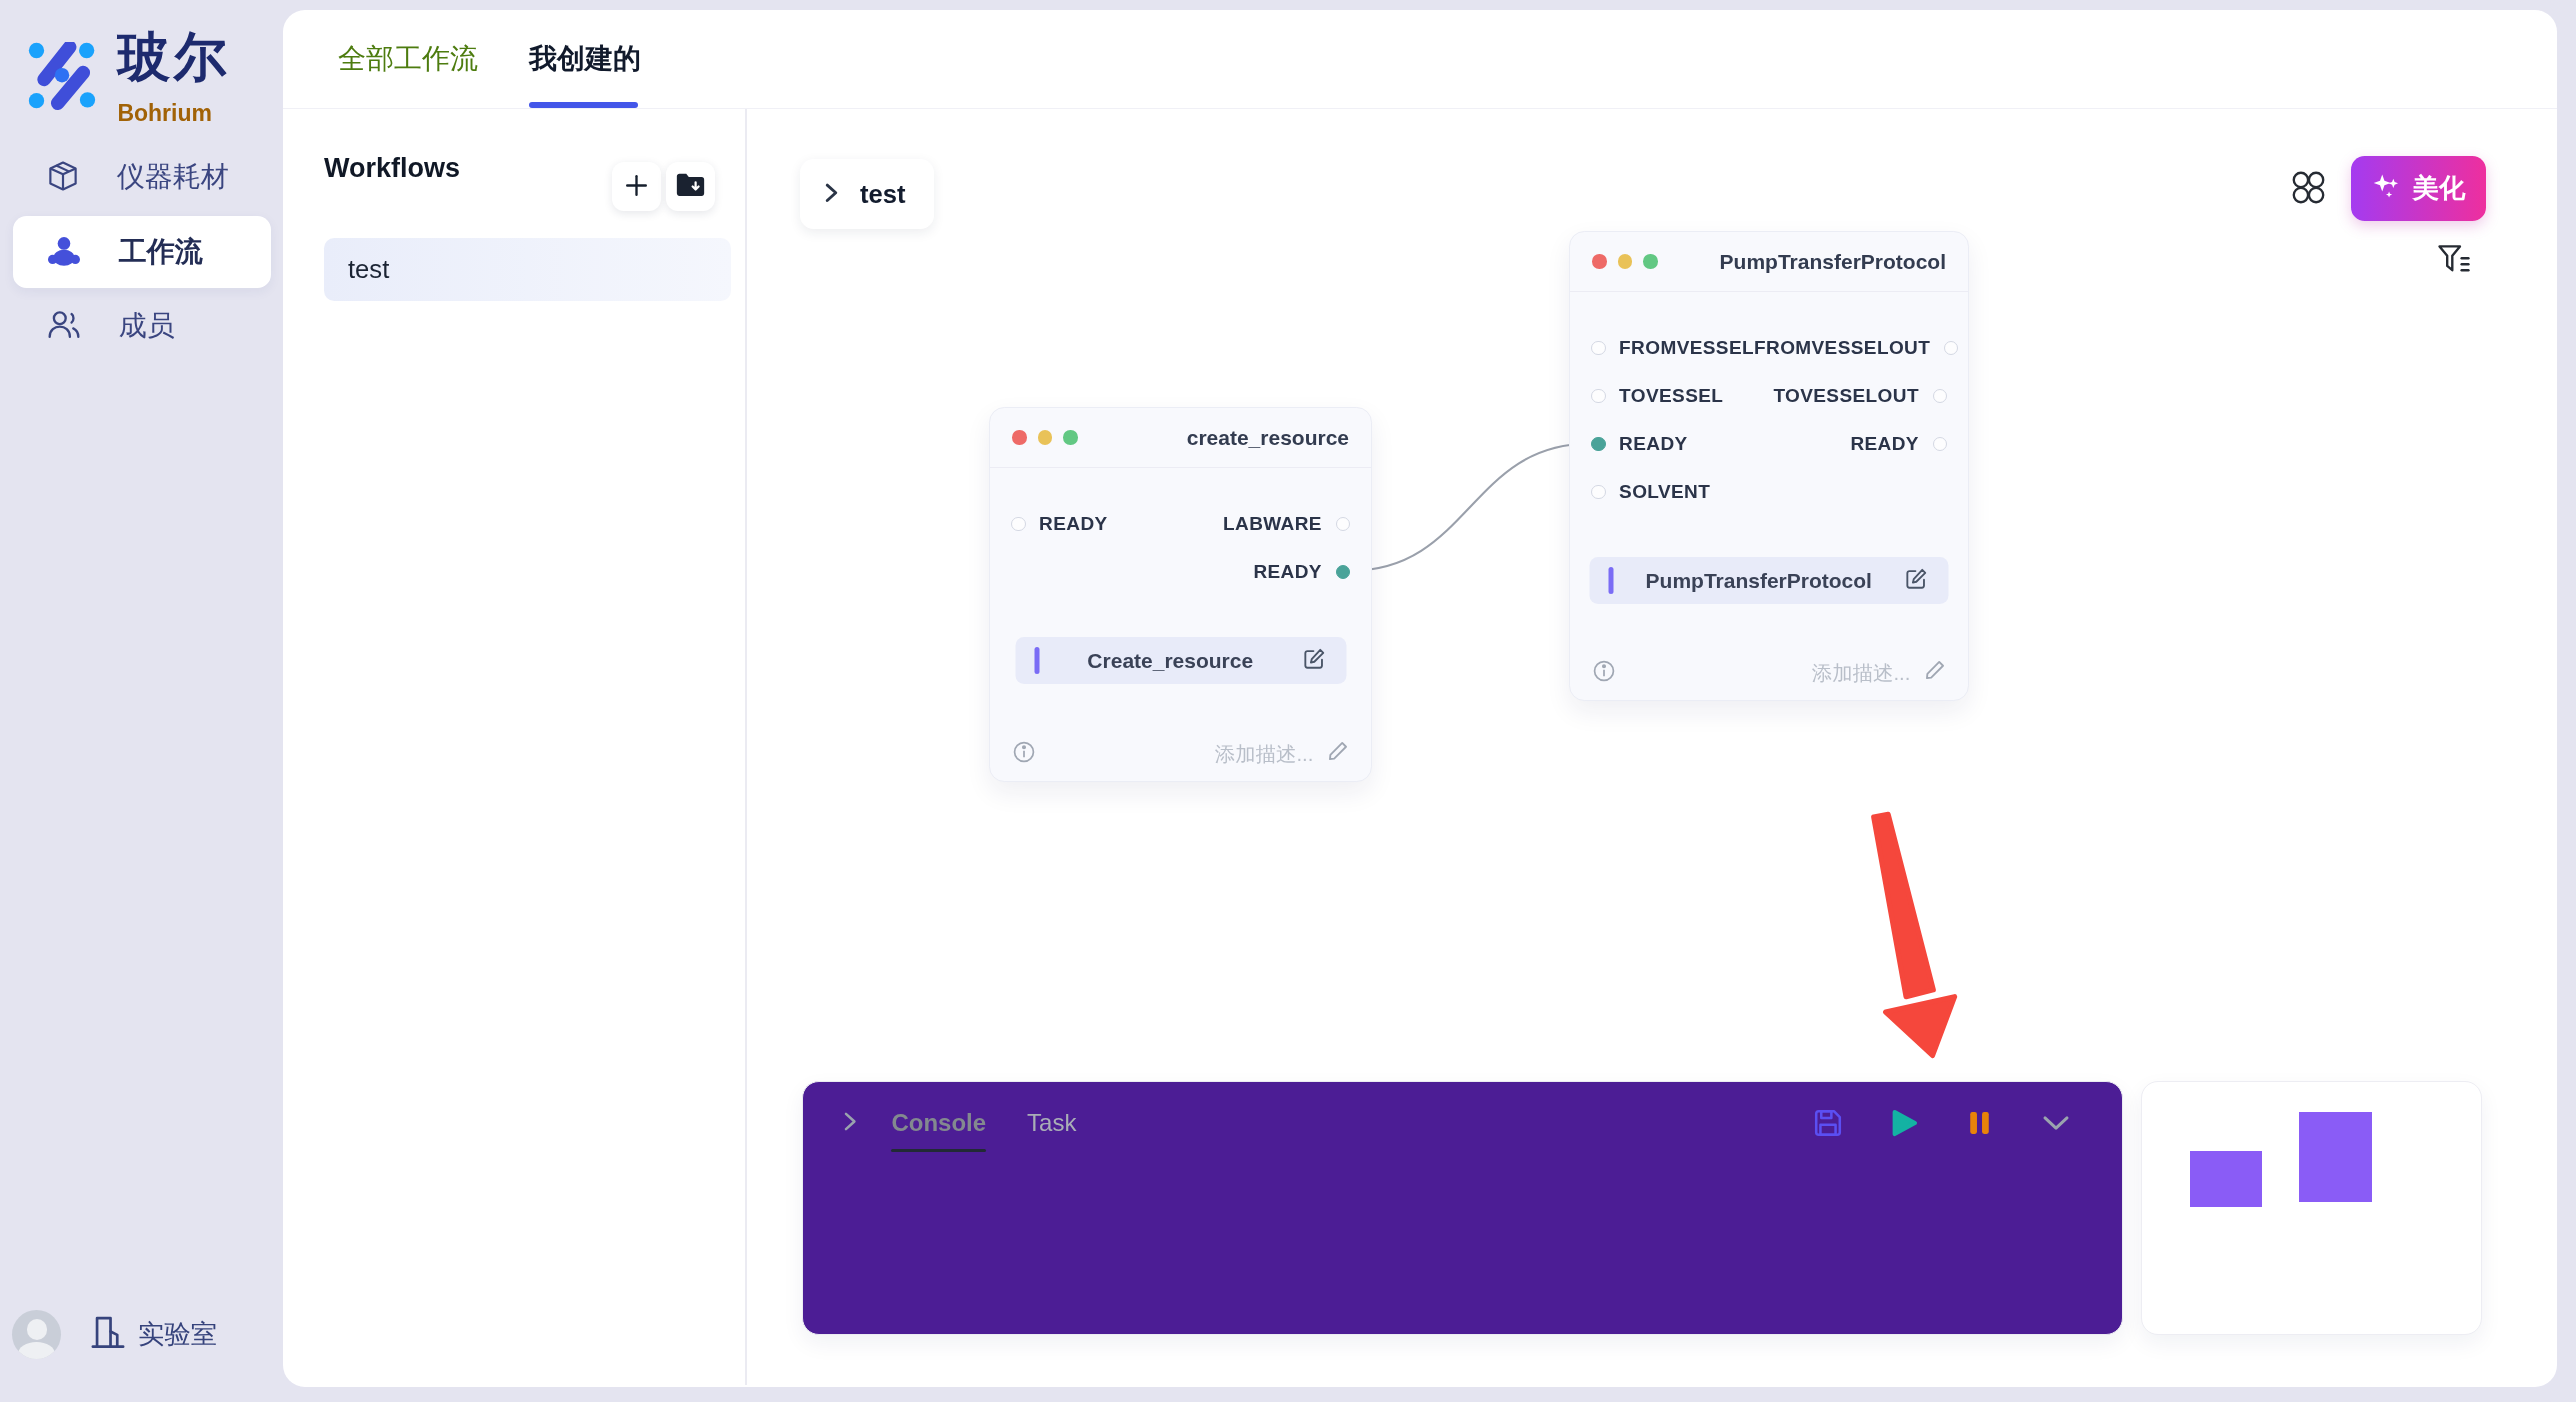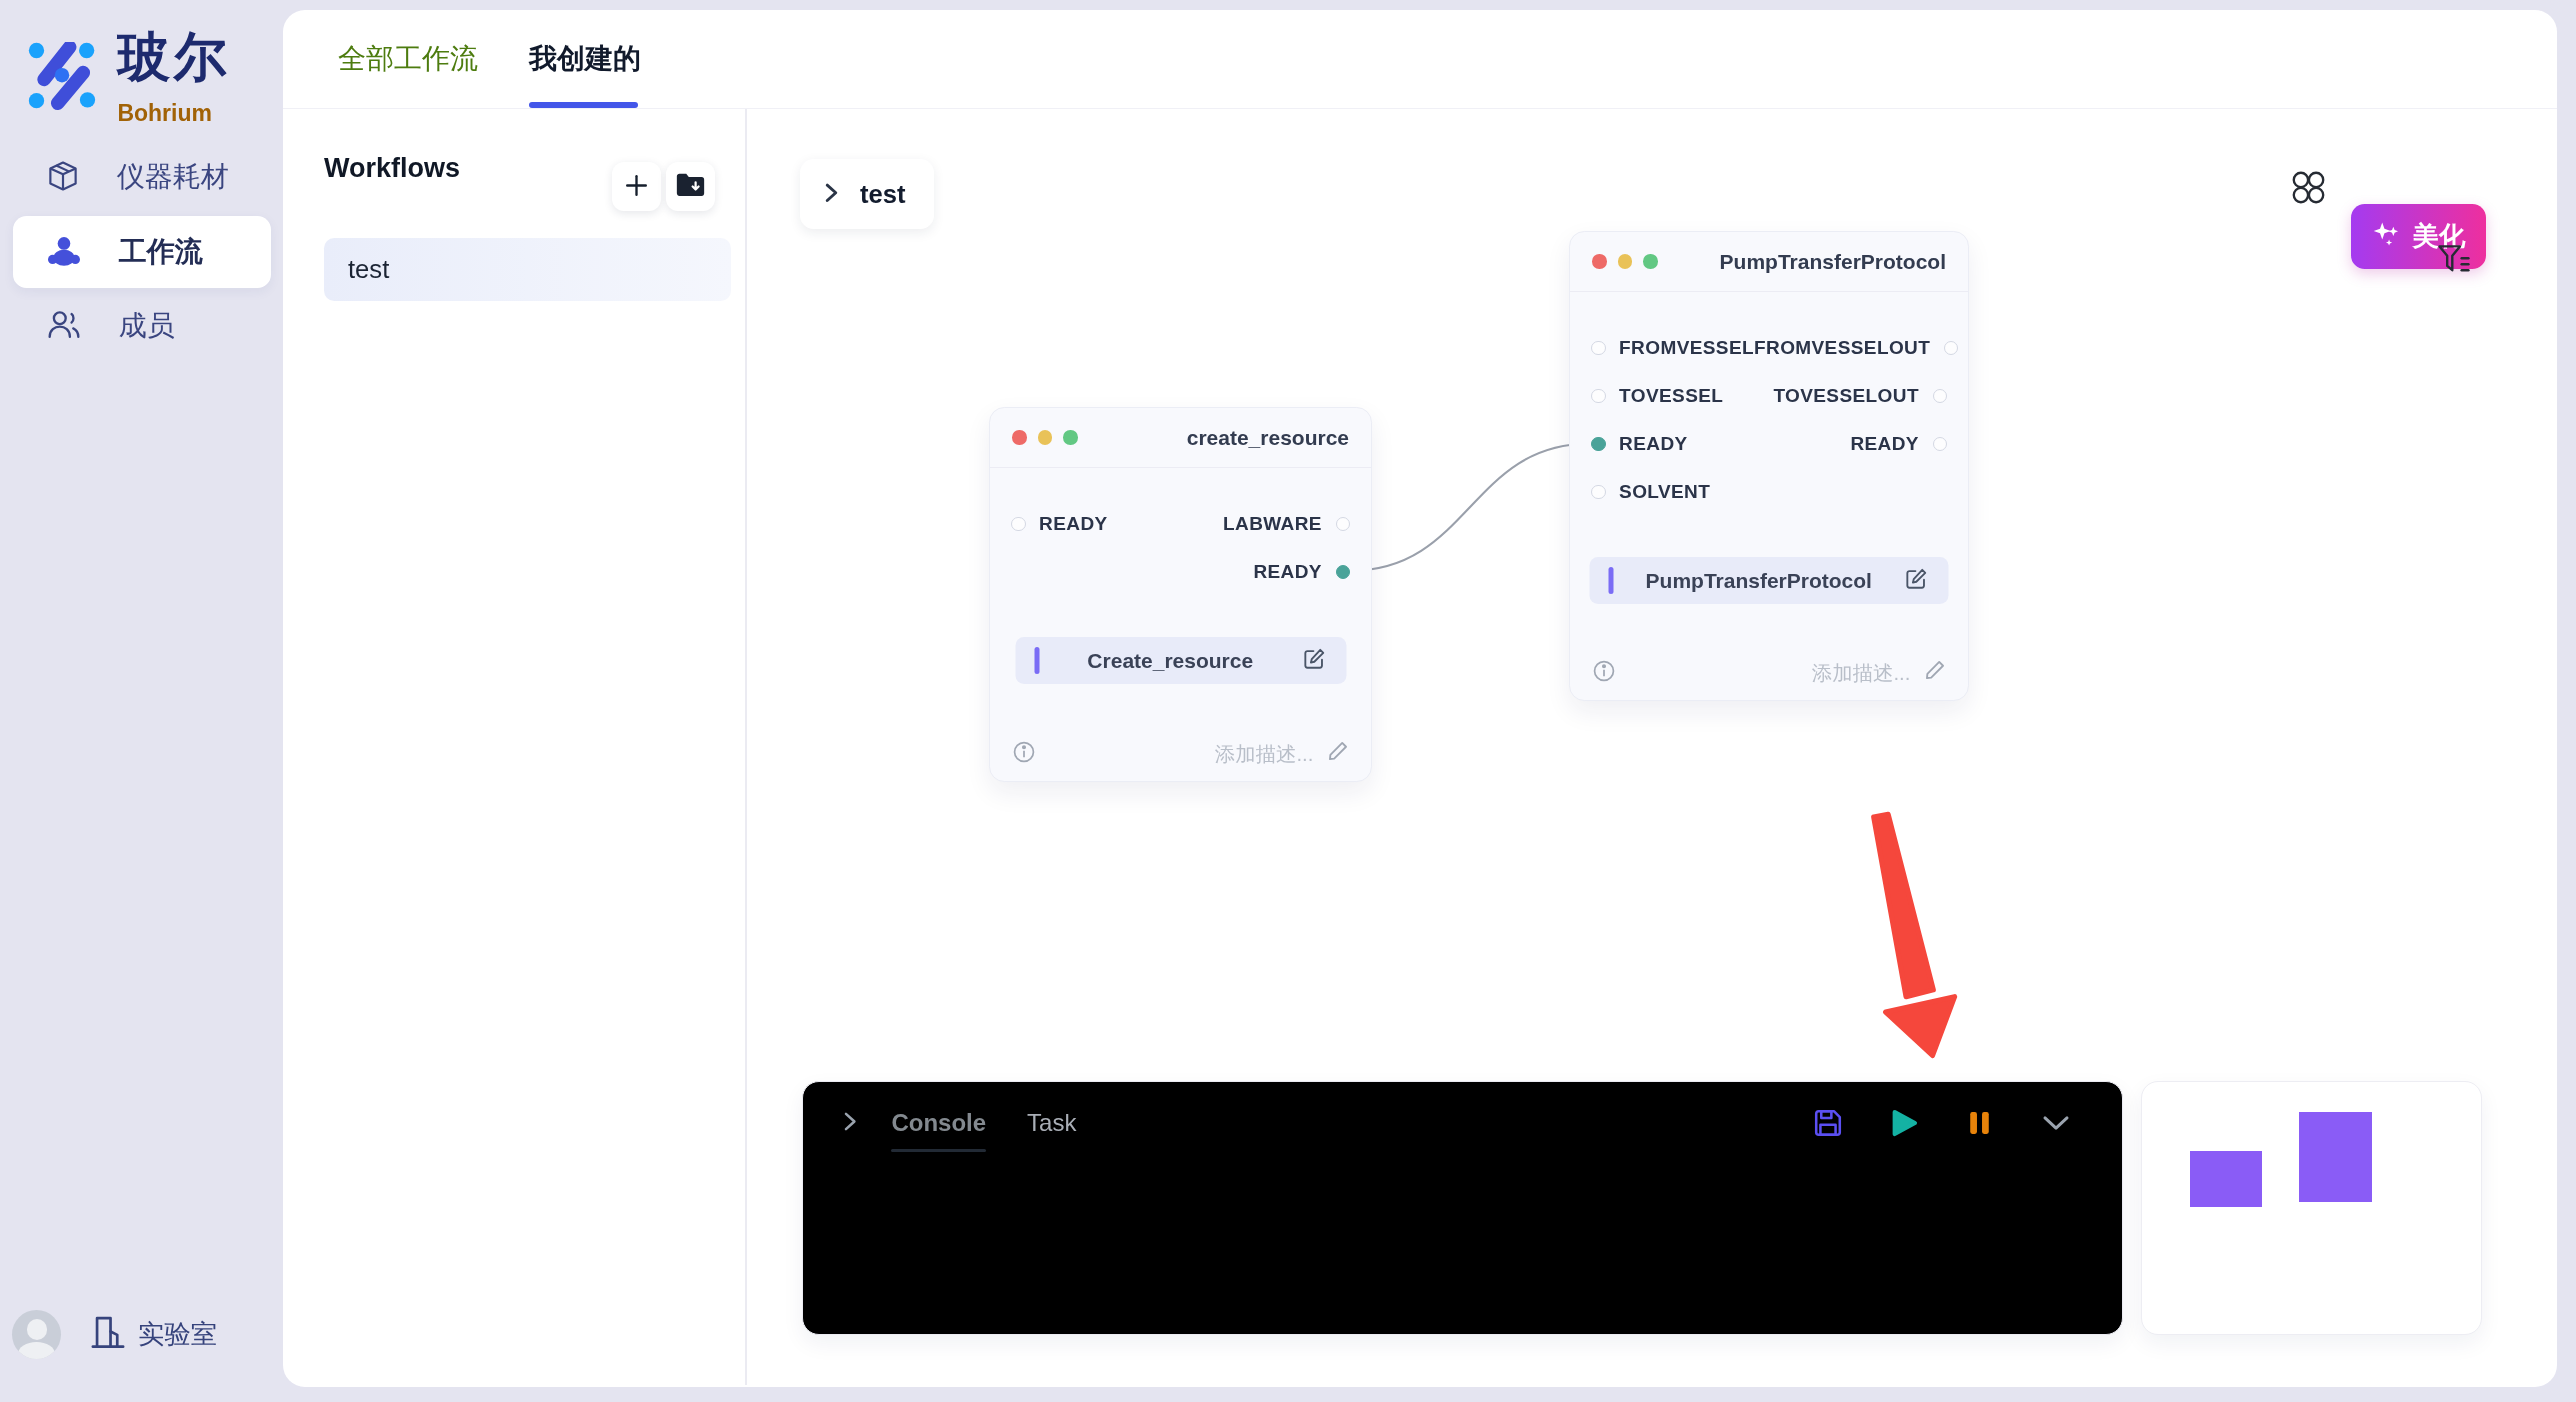--- a/index.html
+++ b/index.html
@@ -43,21 +43,21 @@
     font-size:25.6px; color:#1b2434; cursor:pointer; }
   .vdivider { position:absolute; left:462px; top:99px; width:1.7px; height:1276px; background:#ebebf2; }
   
   .crumb { position:absolute; left:517px; top:149px; width:134px; height:70px; background:#fff; border-radius:13.6px;
     box-shadow:0 3.4px 12px rgba(25,35,70,.08); display:flex; align-items:center; gap:19px; padding-left:22px; cursor:pointer; }
   .crumb .c-label { font-size:25.6px; font-weight:700; color:#131c2e; }
   
   .clover-btn { position:absolute; left:2004px; top:157px; width:43px; height:43px; display:flex; align-items:center; justify-content:center; cursor:pointer; }
   .beautify-btn { position:absolute; left:2068px; top:146px; width:135px; height:65px; border-radius:13.6px;
     background:linear-gradient(90deg,#a43bf0,#ee2f9e); display:flex; align-items:center; justify-content:center; gap:12px;
-    color:#fff; font-size:26.4px; font-weight:600; cursor:pointer; box-shadow:0 5.1px 13.6px rgba(190,50,170,.25);margin-top:48px; }
+    color:#fff; font-size:26.4px; font-weight:600; cursor:pointer; box-shadow:0 5.1px 13.6px rgba(190,50,170,.25); }
   .filter-btn { position:absolute; left:2150px; top:231px; width:41px; height:41px; display:flex; align-items:center; justify-content:center; cursor:pointer; }
   
   .edges, .annot { position:absolute; left:0; top:0; width:2274px; height:1377px; pointer-events:none; }
   .edges { z-index:1; } .annot { z-index:6; }
   .node { position:absolute; background:#f8f9fd; border:1.7px solid #ebedf5; border-radius:15.3px;
     box-shadow:0 10.2px 25.6px rgba(25,35,80,.07); z-index:2; }
   .node-a { left:706px; top:397px; width:383px; height:375px; }
   .node-b { left:1286px; top:221px; width:400px; height:470px; }
   .n-head { height:60px; border-bottom:1.7px solid #ececf4; display:flex; align-items:center; padding:0 22px; }
   .dots { display:flex; gap:11px; }
@@ -72,21 +72,21 @@
   .p-label { font-size:19px; font-weight:700; color:#2b3449; letter-spacing:0.4px; }
   .pill { position:absolute; left:50%; transform:translateX(-50%); height:47px; border-radius:8.5px; background:#e8ebf9;
     display:flex; align-items:center; padding:0 19px; cursor:pointer; }
   .node-a .pill { top:229px; width:331px; }
   .node-b .pill { top:325px; width:359px; }
   .pill-bar { width:5.1px; height:27px; border-radius:2.6px; background:#7a6cf5; }
   .pill-label { flex:1; text-align:center; font-size:21px; font-weight:700; color:#3a4257; }
   .n-foot { position:absolute; left:0; bottom:13.6px; width:100%; display:flex; align-items:center; padding:0 22px; }
   .desc-wrap { margin-left:auto; display:flex; align-items:center; gap:13.6px; color:#b9bfc9; font-size:20.4px; }
   
-  .console { position:absolute; left:519px; top:1071px; width:1321px; height:254px; background:#000000;
+  .console { position:absolute; left:519px; top:1071px; width:1321px; height:254px; background:#4c1d95;
     border:1.7px solid #ebebf2; border-radius:17px; box-shadow:0 8.5px 22px rgba(25,35,80,.06); z-index:3; }
   .con-head { position:absolute; left:0; top:0; width:100%; height:82px; display:flex; align-items:center; padding:0 48px 0 37px; }
   .con-tab { font-size:24px; color:#a9aeb6; cursor:pointer; position:relative; }
   .con-tab.active { color:#83898f; font-weight:700; }
   .con-tab.active::after { content:""; position:absolute; left:0; right:0; bottom:-15.3px; height:3.4px; background:#222a35; border-radius:1.7px; }
   .con-icons { margin-left:auto; display:flex; align-items:center; gap:39px; }
   .icon-btn { width:37px; height:37px; display:flex; align-items:center; justify-content:center; cursor:pointer; }
   
   .minimap { position:absolute; left:1858px; top:1071px; width:341px; height:254px; background:#fff;
     border:1.7px solid #ededf3; border-radius:17px; box-shadow:0 8.5px 22px rgba(25,35,80,.06); z-index:3; }

